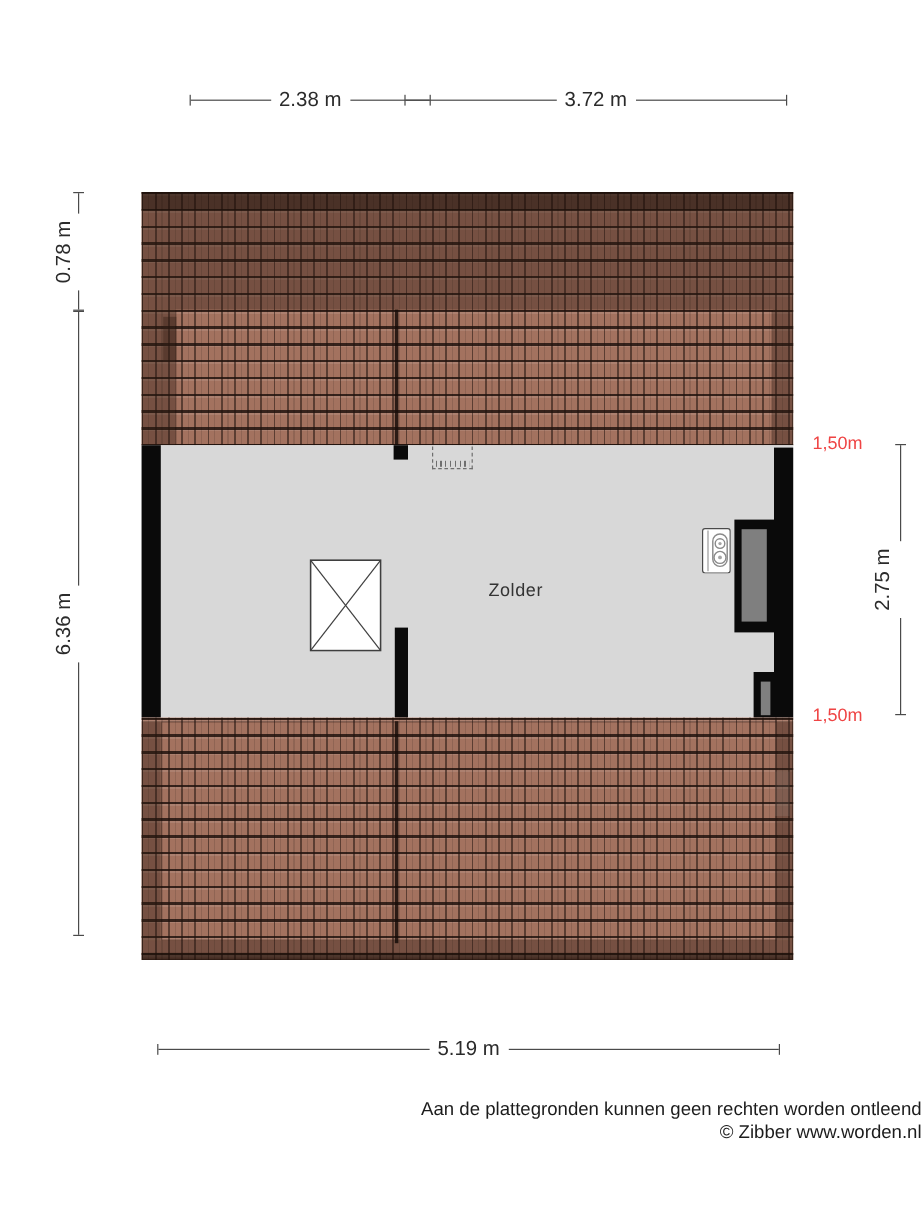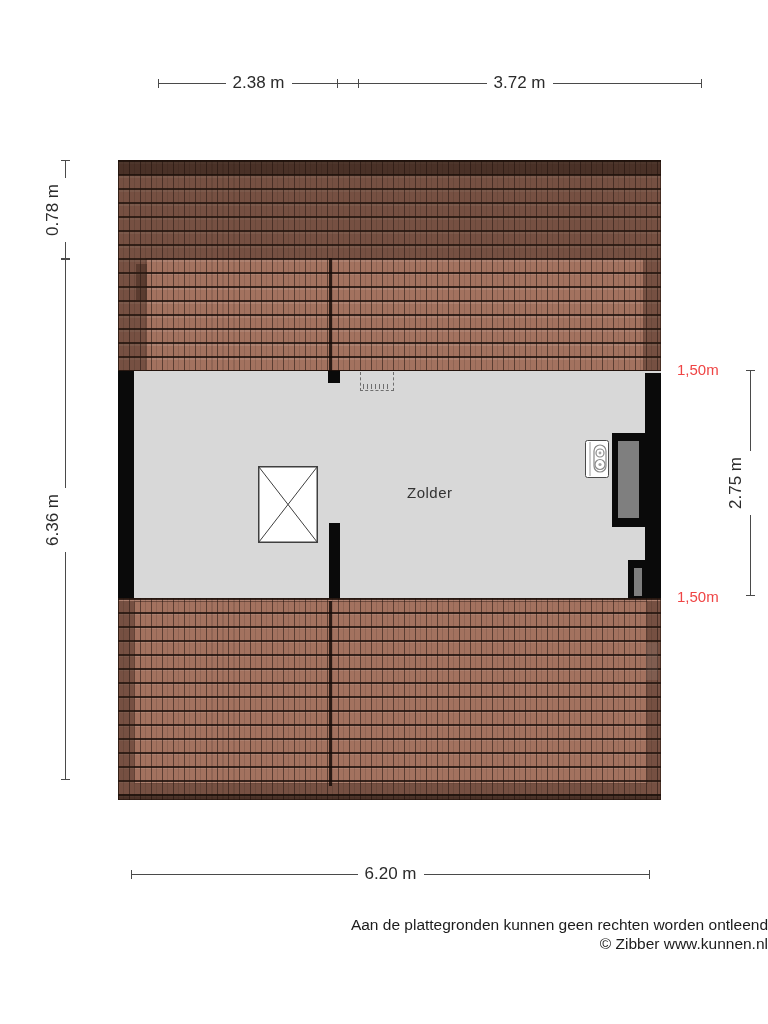--- a/index.html
+++ b/index.html
@@ -73,21 +73,21 @@
 
 <div id="canvas">
 
   <div class="dim-h" style="left:134px;top:74px;width:201px;height:18px;padding-left:24px;">
     <span class="tick"></span>
     <span class="line"></span>
     <span class="lbl">2.38 m</span>
     <span class="line"></span>
     <span class="tick"></span>
   </div>
-  <div class="dim-h" style="left:337px;top:74px;width:365px;height:18px;">
+  <div class="dim-h" style="left:337px;top:74px;width:319px;height:18px;">
     <span class="tick"></span>
     <span class="line"></span>
     <span class="lbl">3.72 m</span>
     <span class="line"></span>
     <span class="tick"></span>
   </div>
 
   <div class="dim-v" style="left:52px;top:160px;width:26px;height:99px;">
     <span class="tick"></span>
     <span class="line"></span>
@@ -161,23 +161,23 @@
   <div class="shade-dark" style="left:118px;top:794px;width:543px;height:6px;"></div>
   <div class="shade" style="left:118px;top:601px;width:16px;height:183px;"></div>
   <div class="shade" style="left:648px;top:601px;width:13px;height:183px;"></div>
   <div class="field-outline" style="left:134px;top:601px;width:514px;height:183px;"></div>
   <div class="divider" style="left:329px;top:601px;height:185px;"></div>
   <div class="shade-light" style="left:646px;top:643px;width:12px;height:37px;"></div>
 
   <div class="dim-h" style="left:131px;top:865px;width:519px;height:18px;">
     <span class="tick"></span>
     <span class="line"></span>
-    <span class="lbl">6.20 m</span>
+    <span class="lbl">5.19 m</span>
     <span class="line"></span>
     <span class="tick"></span>
   </div>
 
   <div class="footer" style="top:915px;">
     <div>Aan de plattegronden kunnen geen rechten worden ontleend</div>
-    <div>© Zibber www.kunnen.nl</div>
+    <div>© Zibber www.worden.nl</div>
   </div>
 
 </div>
 
 </body></html>

